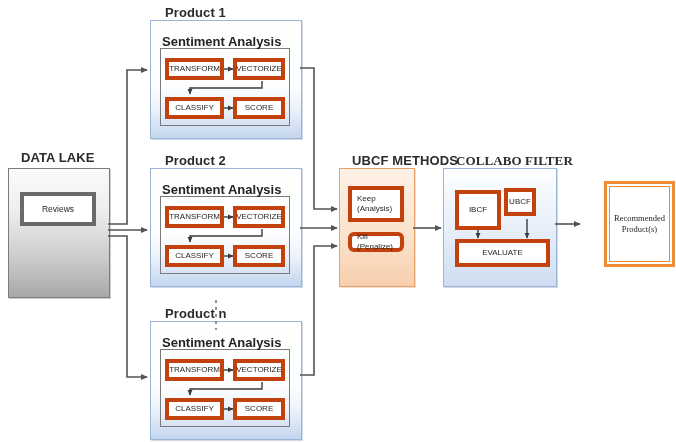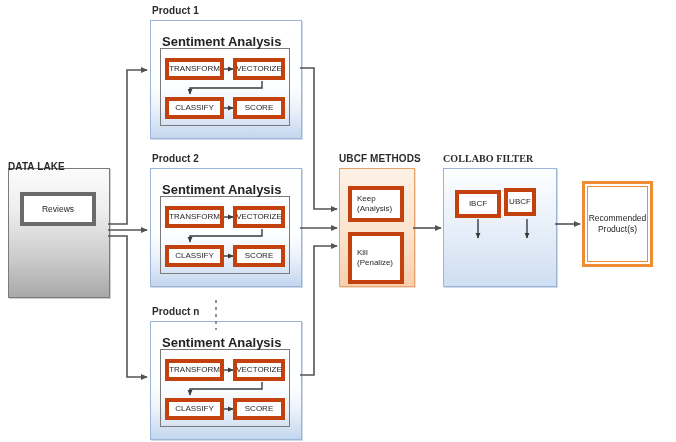--- a/index.html
+++ b/index.html
@@ -19,26 +19,27 @@
     position: absolute;
     left: 0; top: 0;
     width: 676px; height: 442px;
     pointer-events: none;
     z-index: 5;
   }
 
   
   .caption {
     position: absolute;
-    font-size: 10px;
+    font-size: 13px;
     font-weight: bold;
     color: #2b2b2b;
     letter-spacing: .1px;
     white-space: nowrap;
     z-index: 8;
+    margin-left: 13px;
   }
   .caption.normalcase { font-weight: bold; }
 
   
   .panel-gray {
     position: absolute;
     background: linear-gradient(to bottom, #fbfbfb 0%, #eeeeee 32%, #c9c9c9 72%, #a8a8a8 100%);
     border: 1px solid #7b7b7b;
     box-shadow: 1px 1px 0 rgba(120,120,120,.35);
     z-index: 4;
@@ -185,21 +186,21 @@
       <path d="M262,382 L262,389 L190,389 L190,395" marker-end="url(#ahs)"></path>
       <path d="M224,409 L233,409" marker-end="url(#ahs)"></path>
     </g>
 
     <g fill="none" stroke="#3a3a3a" stroke-width="1.4">
       <path d="M478,219 L478,238" marker-end="url(#ahs)"></path>
       <path d="M527,219 L527,238" marker-end="url(#ahs)"></path>
     </g>
   </svg>
 
-  <div class="caption" style="left:8px; top:161px;">DATA LAKE</div>
+  <div class="caption" style="left:8px; top:150px;">DATA LAKE</div>
   <div class="panel-gray" style="left:8px; top:168px; width:100px; height:128px;"></div>
   <div class="box lake" style="left:20px; top:192px; width:76px; height:34px;">Reviews</div>
 
   <div class="caption normalcase" style="left:152px; top:5px;">Product 1</div>
   <div class="panel-blue" style="left:150px; top:20px; width:150px; height:117px;"></div>
   <div class="group-title" style="left:162px; top:34px;">Sentiment Analysis</div>
   <div class="group-frame" style="left:160px; top:48px; width:128px; height:76px;"></div>
   <div class="box" style="left:165px; top:58px; width:59px; height:22px;">TRANSFORM</div>
   <div class="box" style="left:233px; top:58px; width:52px; height:22px;">VECTORIZE</div>
   <div class="box" style="left:165px; top:97px; width:59px; height:22px;">CLASSIFY</div>
@@ -224,33 +225,34 @@
   <div class="box" style="left:233px; top:398px; width:52px; height:22px;">SCORE</div>
 
   <div class="caption" style="left:339px; top:153px;">UBCF METHODS</div>
   <div class="panel-orange" style="left:339px; top:168px; width:74px; height:117px;"></div>
   <div class="box leftal" style="left:348px; top:186px; width:56px; height:36px;">
     <span style="display:block;">
       <span>Keep</span><br>
       <span>(Analysis)</span>
     </span>
   </div>
-  <div class="box leftal" style="left:348px; top:232px; width:56px; height:52px;">
+  <div class="box leftal" style="left:348px; top:232px; width:56px; height:20px;border-radius:6px;">
     <span style="display:block;">
       <span>Kill</span><br>
       <span>(Penalize)</span>
     </span>
   </div>
 
   <div class="caption" style="left:443px; top:153px;font-family:Liberation Serif, serif;">COLLABO FILTER</div>
   <div class="panel-cf" style="left:443px; top:168px; width:112px; height:117px;"></div>
-  <div class="box" style="left:455px; top:190px; width:46px; height:28px;">IBCF</div>
+  <div class="box" style="left:455px; top:190px; width:46px; height:40px;">IBCF</div>
   <div class="box" style="left:504px; top:188px; width:32px; height:28px;">UBCF</div>
-
-  <div class="rec-outer" style="left:582px; top:181px; width:71px; height:86px;">
+  <div class="box" style="left:455px; top:239px; width:95px; height:28px;">EVALUATE</div>
+
+  <div class="rec-outer" style="left:604px; top:181px; width:71px; height:86px;font-family:Liberation Serif, serif;">
     <div class="rec-inner">
       <span style="display:block;">
         <span>Recommended</span><br>
         <span>Product(s)</span>
       </span>
     </div>
   </div>
 
 </div>
 

